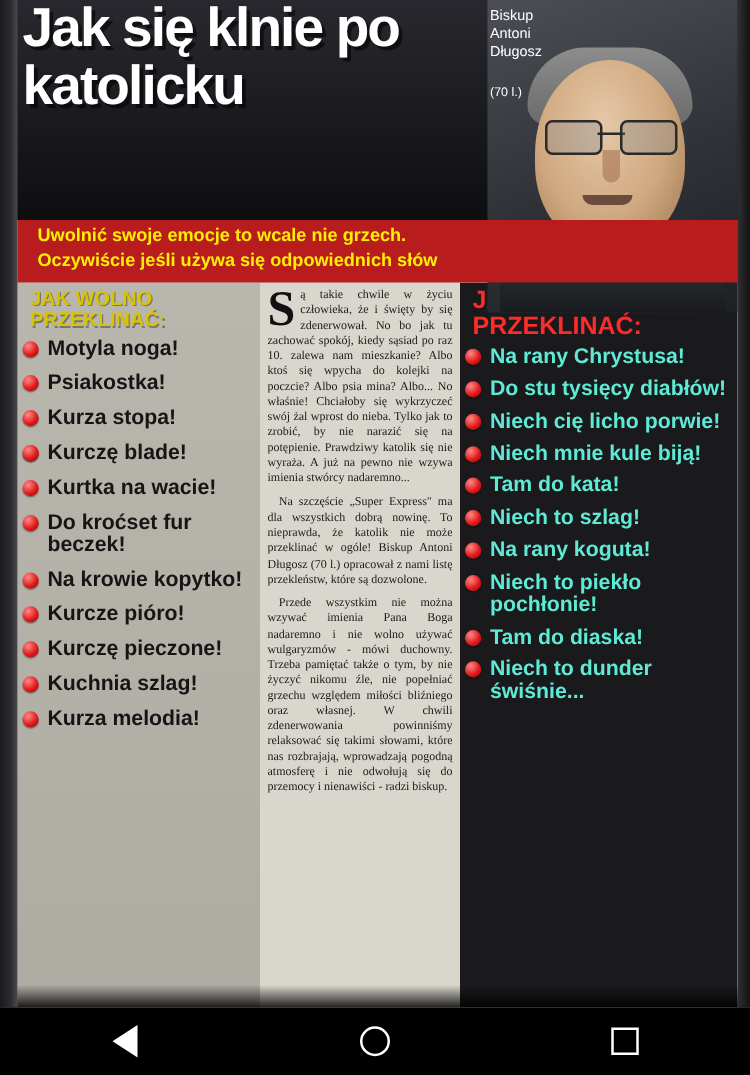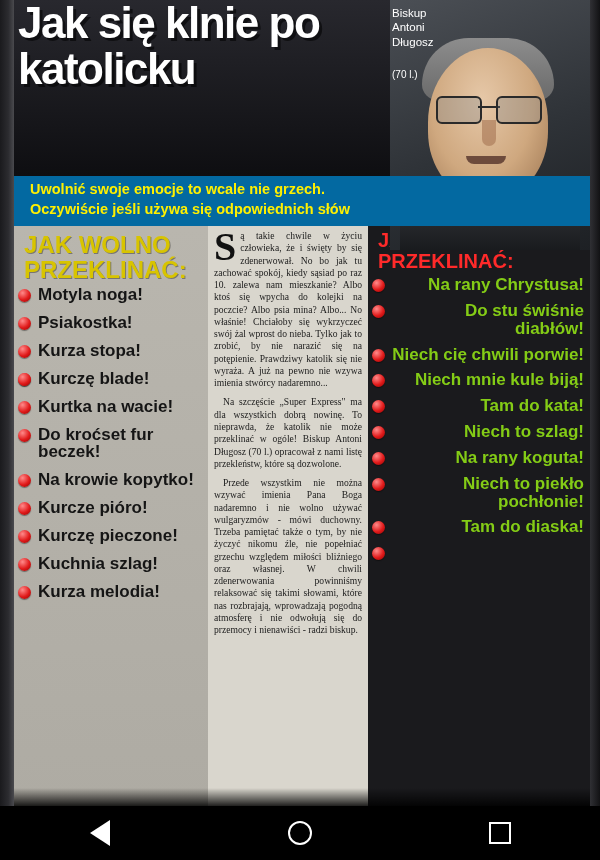--- a/index.html
+++ b/index.html
@@ -148,21 +148,21 @@
     letter-spacing: 0.5px;
     white-space: nowrap;
     z-index: 9;
   }
 
   
   .substrip {
     position: absolute;
     left: 14px; top: 176px;
     width: 576px; height: 50px;
-    background: #0369a1;
+    background: #b91c1c;
     z-index: 6;
   }
   .subtext {
     position: absolute;
     left: 16px; top: 4px;
     width: 360px;
     color: #fff000;
     font-weight: bold;
     font-size: 14.5px;
     line-height: 1.35;
@@ -192,21 +192,21 @@
     position: absolute;
     left: 0; top: 0;
     width: 194px; height: 580px;
     background: linear-gradient(180deg,#b9b6ae 0%, #aeaba3 100%);
     border-right: 1px solid #9a978f;
   }
   .col-left .hdr {
     margin: 6px 0 4px 10px;
     color: #d8c400;
     font-weight: bold;
-    font-size: 24px;
+    font-size: 16px;
     line-height: 1.05;
     text-shadow: 1px 1px 0 rgba(0,0,0,0.35);
   }
   .col-right {
     position: absolute;
     right: 0; top: 0;
     width: 222px; height: 580px;
     background: #1a1a1d;
   }
   .col-right .hdr {
@@ -223,24 +223,23 @@
     margin-bottom: 6px;
     font-weight: bold;
     line-height: 1.05;
   }
   .col-left .list li {
     color: #151515;
     font-size: 17px;
     margin-bottom: 10px;
   }
   .col-right .list li {
-    color: #84cc16;
+    color: #5eead4;
     font-size: 17px;
     margin-bottom: 8px;
-    text-align: right;
   }
   .bullet {
     position: absolute;
     left: 4px; top: 3px;
     width: 13px; height: 13px;
     border-radius: 50%;
     background: radial-gradient(circle at 35% 30%, #ff8a8a 0%, #e11b1b 55%, #8d0000 100%);
     box-shadow: 0 1px 1px rgba(0,0,0,0.4);
   }
 
@@ -377,29 +376,29 @@
       <div class="col-mid">
         <p class="first"><span class="dropcap">S</span><span>ą takie chwile w życiu człowieka, że i święty by się zdenerwował. No bo jak tu zachować spokój, kiedy sąsiad po raz 10. zalewa nam mieszkanie? Albo ktoś się wpycha do kolejki na poczcie? Albo psia mina? Albo... No właśnie! Chciałoby się wykrzyczeć swój żal wprost do nieba. Tylko jak to zrobić, by nie narazić się na potępienie. Prawdziwy katolik się nie wyraża. A już na pewno nie wzywa imienia stwórcy nadaremno...</span></p>
         <p>Na szczęście „Super Express" ma dla wszystkich dobrą nowinę. To nieprawda, że katolik nie może przeklinać w ogóle! Biskup Antoni Długosz (70 l.) opracował z nami listę przekleństw, które są dozwolone.</p>
         <p>Przede wszystkim nie można wzywać imienia Pana Boga nadaremno i nie wolno używać wulgaryzmów - mówi duchowny. Trzeba pamiętać także o tym, by nie życzyć nikomu źle, nie popełniać grzechu względem miłości bliźniego oraz własnej. W chwili zdenerwowania powinniśmy relaksować się takimi słowami, które nas rozbrajają, wprowadzają pogodną atmosferę i nie odwołują się do przemocy i nienawiści - radzi biskup.</p>
       </div>
 
       <div class="col-right">
         <div class="hdr">JAK NIE WOLNO PRZEKLINAĆ:</div>
         <ul class="list">
           <li><span class="bullet"></span><span>Na rany Chrystusa!</span></li>
-          <li><span class="bullet"></span><span>Do stu świśnie diabłów!</span></li>
-          <li><span class="bullet"></span><span>Niech cię chwili porwie!</span></li>
+          <li><span class="bullet"></span><span>Do stu tysięcy diabłów!</span></li>
+          <li><span class="bullet"></span><span>Niech cię licho porwie!</span></li>
           <li><span class="bullet"></span><span>Niech mnie kule biją!</span></li>
           <li><span class="bullet"></span><span>Tam do kata!</span></li>
           <li><span class="bullet"></span><span>Niech to szlag!</span></li>
           <li><span class="bullet"></span><span>Na rany koguta!</span></li>
           <li><span class="bullet"></span><span>Niech to piekło pochłonie!</span></li>
           <li><span class="bullet"></span><span>Tam do diaska!</span></li>
-          <li><span class="bullet"></span></li>
+          <li><span class="bullet"></span><span>Niech to dunder świśnie...</span></li>
         </ul>
       </div>
 
     </div>
 
     <div class="page-fade"></div>
   </div>
 
   <div class="navbar">
     <div class="navbtn">

